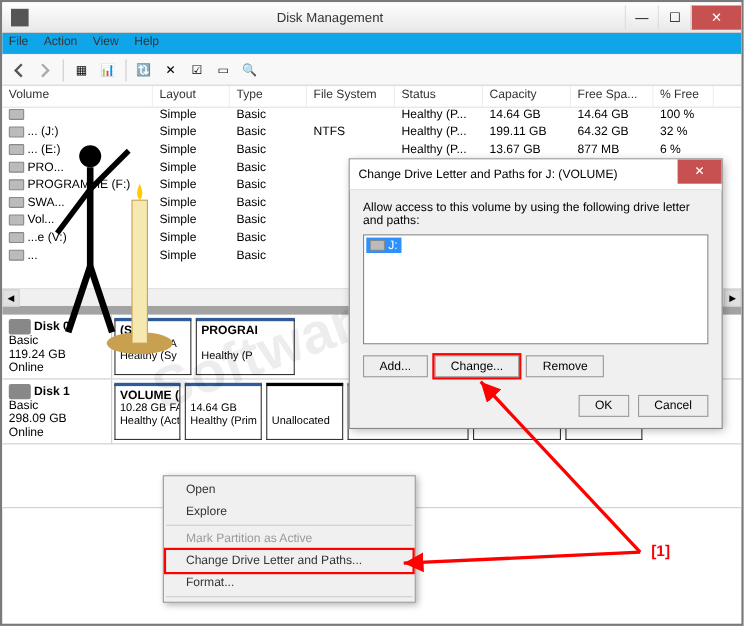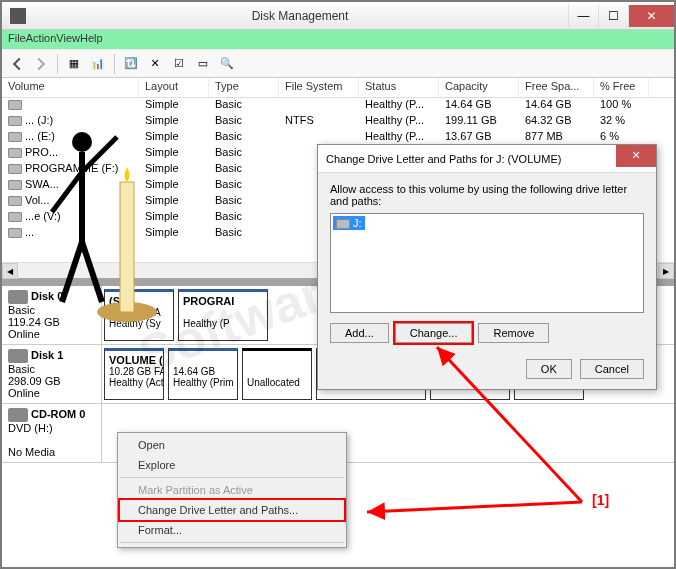--- a/index.html
+++ b/index.html
@@ -5,21 +5,21 @@
 * { box-sizing: border-box; margin: 0; padding: 0; font-family: "Segoe UI", Tahoma, sans-serif; font-size: 11px; }
 body { background: #fff; width: 676px; height: 569px; position: relative; overflow: hidden; border: 2px solid #7a7a7a; }
 
 .titlebar { height: 28px; background: linear-gradient(#fff, #e8e8e8); display: flex; align-items: center; padding-left: 8px; border-bottom: 1px solid #ccc; justify-content: flex-end; }
 .titlebar .icon { width: 16px; height: 16px; background: #555; margin-right: 6px; }
 .titlebar .title { flex: 1; text-align: center; font-size: 12px; color: #333; }
 .winbtns { display: flex; }
 .winbtn { width: 30px; height: 22px; display: flex; align-items: center; justify-content: center; font-size: 12px; border-left: 1px solid #ddd; }
 .winbtn.close { background: #c75050; color: #fff; width: 46px; }
 
-.menubar { height: 20px; display: flex; padding: 2px 6px; background: #86efac; border-bottom: 1px solid #eee; }
+.menubar { height: 20px; display: flex; padding: 2px 6px; gap: 14px; background: #0ea5e9; border-bottom: 1px solid #eee; }
 .menubar span { color: #333; }
 
 .toolbar { height: 28px; display: flex; align-items: center; padding: 2px 4px; gap: 2px; border-bottom: 1px solid #ccc; background: #f8f8f8; }
 .tbtn { width: 22px; height: 22px; border: 1px solid transparent; display: flex; align-items: center; justify-content: center; font-size: 11px; }
 .tbtn svg { width: 14px; height: 14px; }
 .tsep { width: 1px; height: 20px; background: #ccc; margin: 0 3px; }
 
 .list-header { display: flex; background: #fff; border-bottom: 1px solid #ddd; height: 20px; }
 .list-header div { padding: 2px 6px; border-right: 1px solid #eee; color: #333; white-space: nowrap; overflow: hidden; }
 .col-vol { width: 137px; } .col-lay { width: 70px; } .col-type { width: 70px; } .col-fs { width: 80px; } .col-stat { width: 80px; } .col-cap { width: 80px; } .col-free { width: 75px; } .col-pct { width: 55px; }
@@ -49,21 +49,21 @@
 .dialog .dtitle span { flex: 1; font-size: 11px; }
 .dialog .dclose { width: 40px; height: 22px; background: #c75050; color: #fff; display: flex; align-items: center; justify-content: center; margin-right: -8px; margin-top: -6px; }
 .dialog .dbody { padding: 10px 12px; }
 .dialog .listbox { background: #fff; border: 1px solid #888; height: 100px; margin-top: 6px; padding: 2px; }
 .dialog .listbox .item { background: #2e90ff; color: #fff; padding: 1px 3px; display: inline-block; }
 .dialog .btnrow { display: flex; gap: 6px; margin-top: 10px; }
 .dialog button { padding: 3px 14px; background: #eee; border: 1px solid #999; font-size: 11px; }
 .dialog .btnrow2 { display: flex; justify-content: flex-end; gap: 8px; margin-top: 16px; }
 .highlight-red { outline: 2px solid #f00; }
 
-.context-menu { position: absolute; left: 115px; top: 430px; width: 230px; background: #f0f0f0; border: 1px solid #999; box-shadow: 2px 2px 6px rgba(0,0,0,0.3); z-index: 30; padding: 2px; }
+.context-menu { position: absolute; left: 146px; top: 430px; width: 230px; background: #f0f0f0; border: 1px solid #999; box-shadow: 2px 2px 6px rgba(0,0,0,0.3); z-index: 30; padding: 2px; }
 .context-menu .mi { padding: 4px 18px; color: #333; }
 .context-menu .mi.disabled { color: #999; }
 .context-menu hr { border: none; border-top: 1px solid #ccc; margin: 2px 0; }
 
 .arrow-svg { position: absolute; z-index: 40; pointer-events: none; }
 .annot-label { position: absolute; color: #f00; font-weight: bold; font-size: 14px; z-index: 41; }
 
 .watermark { position: absolute; left: 50%; top: 50%; transform: translate(-50%,-50%) rotate(-20deg); font-size: 52px; color: rgba(0,0,0,0.07); font-weight: bold; z-index: 5; pointer-events: none; white-space: nowrap; }
 .stick-figure { position: absolute; z-index: 15; }
 </style>
@@ -232,21 +232,20 @@
       <div class="disk-parts">
         <div class="part blue" style="width: 60px;"><b>VOLUME (J:)</b><br>10.28 GB FAT<br>Healthy (Acti</div>
         <div class="part blue" style="width: 70px;"><b></b><br>14.64 GB<br>Healthy (Prim</div>
         <div class="part black" style="width: 70px;"><b></b><br><br>Unallocated</div>
         <div class="part blue" style="width: 110px;"><b></b><br><br>Healthy (Primary P</div>
         <div class="part green" style="width: 80px;"><b></b><br><br>Healthy (Logi</div>
         <div class="part black" style="width: 70px;"><b></b><br><br>Unallocated</div>
       </div>
     </div>
     <div class="disk-row">
-      <div class="disk-info"><span class="disk-ico"></span><span class="dtitle">CD-ROM 0</span><br>DVD (H:)<br><br>No Media</div>
       <div class="disk-parts"></div>
     </div>
   </div>
 
 <div class="dialog">
   <div class="dtitle">
     <span>Change Drive Letter and Paths for J: (VOLUME)</span>
     <div class="dclose">✕</div>
   </div>
   <div class="dbody">

